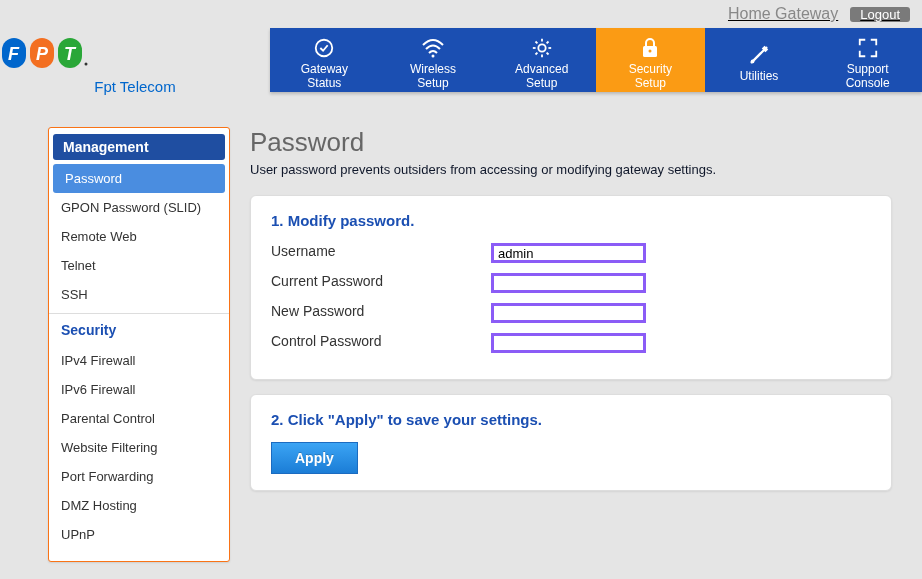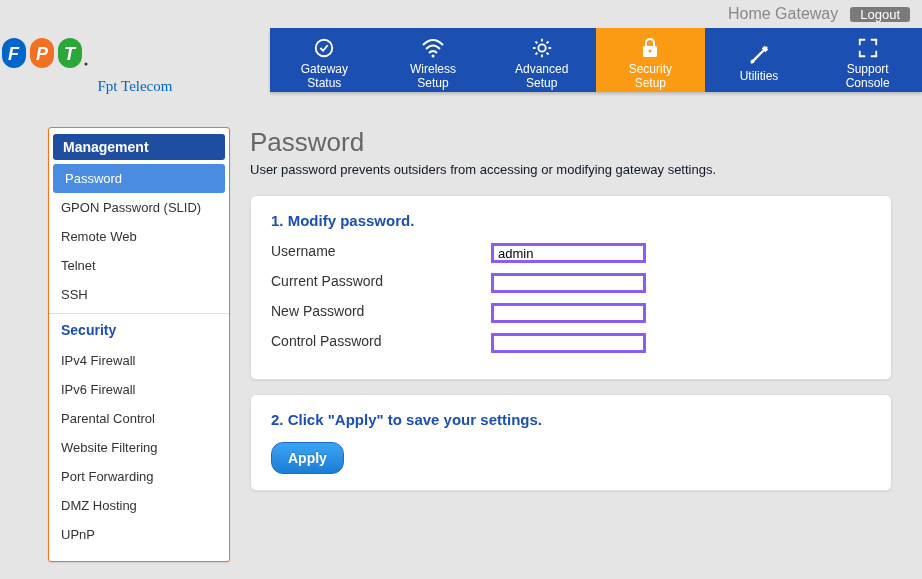--- a/index.html
+++ b/index.html
@@ -1,42 +1,42 @@
 <!DOCTYPE html>
 <html><head>
 <meta charset="utf-8">
 <style>
 * { box-sizing: border-box; margin: 0; padding: 0; }
 body { font-family: Arial, Helvetica, sans-serif; background: #e5e5e5; width: 922px; }
-.topbar { height: 28px; display: flex; justify-content: flex-end; align-items: center; padding-right: 12px; gap: 12px; }
+.topbar { height: 28px; display: flex; justify-content: flex-end; align-items: center; padding-right: 12px; gap: 12px; text-decoration: underline; }
 .topbar-title { color: #888; font-size: 16px; }
 .logout-btn { background: #7a7a7a; color: #fff; border: none; padding: 0 10px; border-radius: 3px; font-size: 13px; cursor: pointer; }
 .header-row { display: flex; align-items: flex-start; }
 .logo-area { width: 270px; text-align: center; padding-top: 6px; }
-.logo-subtext { color: #0066cc; font-size: 15px; margin-top: 4px; font-family: Liberation Serif, serif; }
+.logo-subtext { color: #0066cc; font-size: 15px; margin-top: 4px; }
 .main-nav { flex: 1; background: #1b4fb2; height: 64px; display: flex; box-shadow: 0 2px 3px rgba(0,0,0,0.2); }
 .nav-item { flex: 1; color: #fff; text-align: center; padding-top: 6px; font-size: 12px; line-height: 1.2; cursor: pointer; display: flex; flex-direction: column; align-items: center; justify-content: center; }
 .nav-item.active { background: #fb9b14; }
 .nav-icon { height: 24px; display: flex; align-items: center; justify-content: center; margin-bottom: 2px; }
 .nav-label { white-space: pre-line; }
 .content-row { display: flex; align-items: flex-start; padding: 0 0 20px 48px; gap: 20px; margin-top: 32px; }
 .sidebar { width: 182px; background: #fff; border: 1px solid #f97316; border-radius: 3px; padding: 4px 0 12px; box-shadow: 0 1px 2px rgba(0,0,0,0.1); }
 .side-header { background: #1f4ea1; color: #fff; font-weight: bold; font-size: 14px; padding: 5px 10px; margin: 2px 4px 4px; border-radius: 3px; }
 .side-item { font-size: 13px; padding: 7px 12px; color: #333; cursor: pointer; }
 .side-item.active { background: #4a8de0; color: #fff; border-radius: 3px; margin: 0 4px; }
 .side-section { color: #1b4fb2; font-weight: bold; font-size: 14px; padding: 8px 12px; border-top: 1px solid #ddd; margin-top: 4px; }
 .main-area { flex: 1; padding-right: 30px; }
 .page-title { font-size: 26px; color: #666; font-weight: normal; margin-bottom: 4px; }
 .page-desc { font-size: 13px; color: #0f172a; margin-bottom: 18px; }
 .panel { background: #fff; border: 1px solid #ddd; border-radius: 6px; padding: 16px 20px; margin-bottom: 14px; box-shadow: 0 1px 2px rgba(0,0,0,0.08); }
 .panel-heading { color: #1b4fb2; font-weight: bold; font-size: 15px; margin-bottom: 14px; }
 .form-row { display: flex; align-items: flex-start; margin-bottom: 10px; }
 .form-label { width: 220px; font-size: 14px; color: #333; }
 .form-input { width: 155px; height: 20px; border: 3px solid #8b5cf6; font-size: 13px; padding: 1px 4px; }
-.apply-btn { background: linear-gradient(#3ba4f4, #1b7dd6); color: #fff; border: 1px solid #1b6bc0; border-radius: 12px; padding: 7px 16px; font-size: 14px; font-weight: bold; cursor: pointer; text-shadow: 0 -1px 0 rgba(0,0,0,0.2); }
+.apply-btn { background: linear-gradient(#3ba4f4, #1b7dd6); color: #fff; border: 1px solid #1b6bc0; border-radius: 0; padding: 7px 23px; font-size: 14px; font-weight: bold; cursor: pointer; text-shadow: 0 -1px 0 rgba(0,0,0,0.2); }
 svg { display: block; }
 </style>
 </head>
 <body>
 
 <div class="topbar">
   <span class="topbar-title">Home Gateway</span>
   <button class="logout-btn">Logout</button>
 </div>
 

